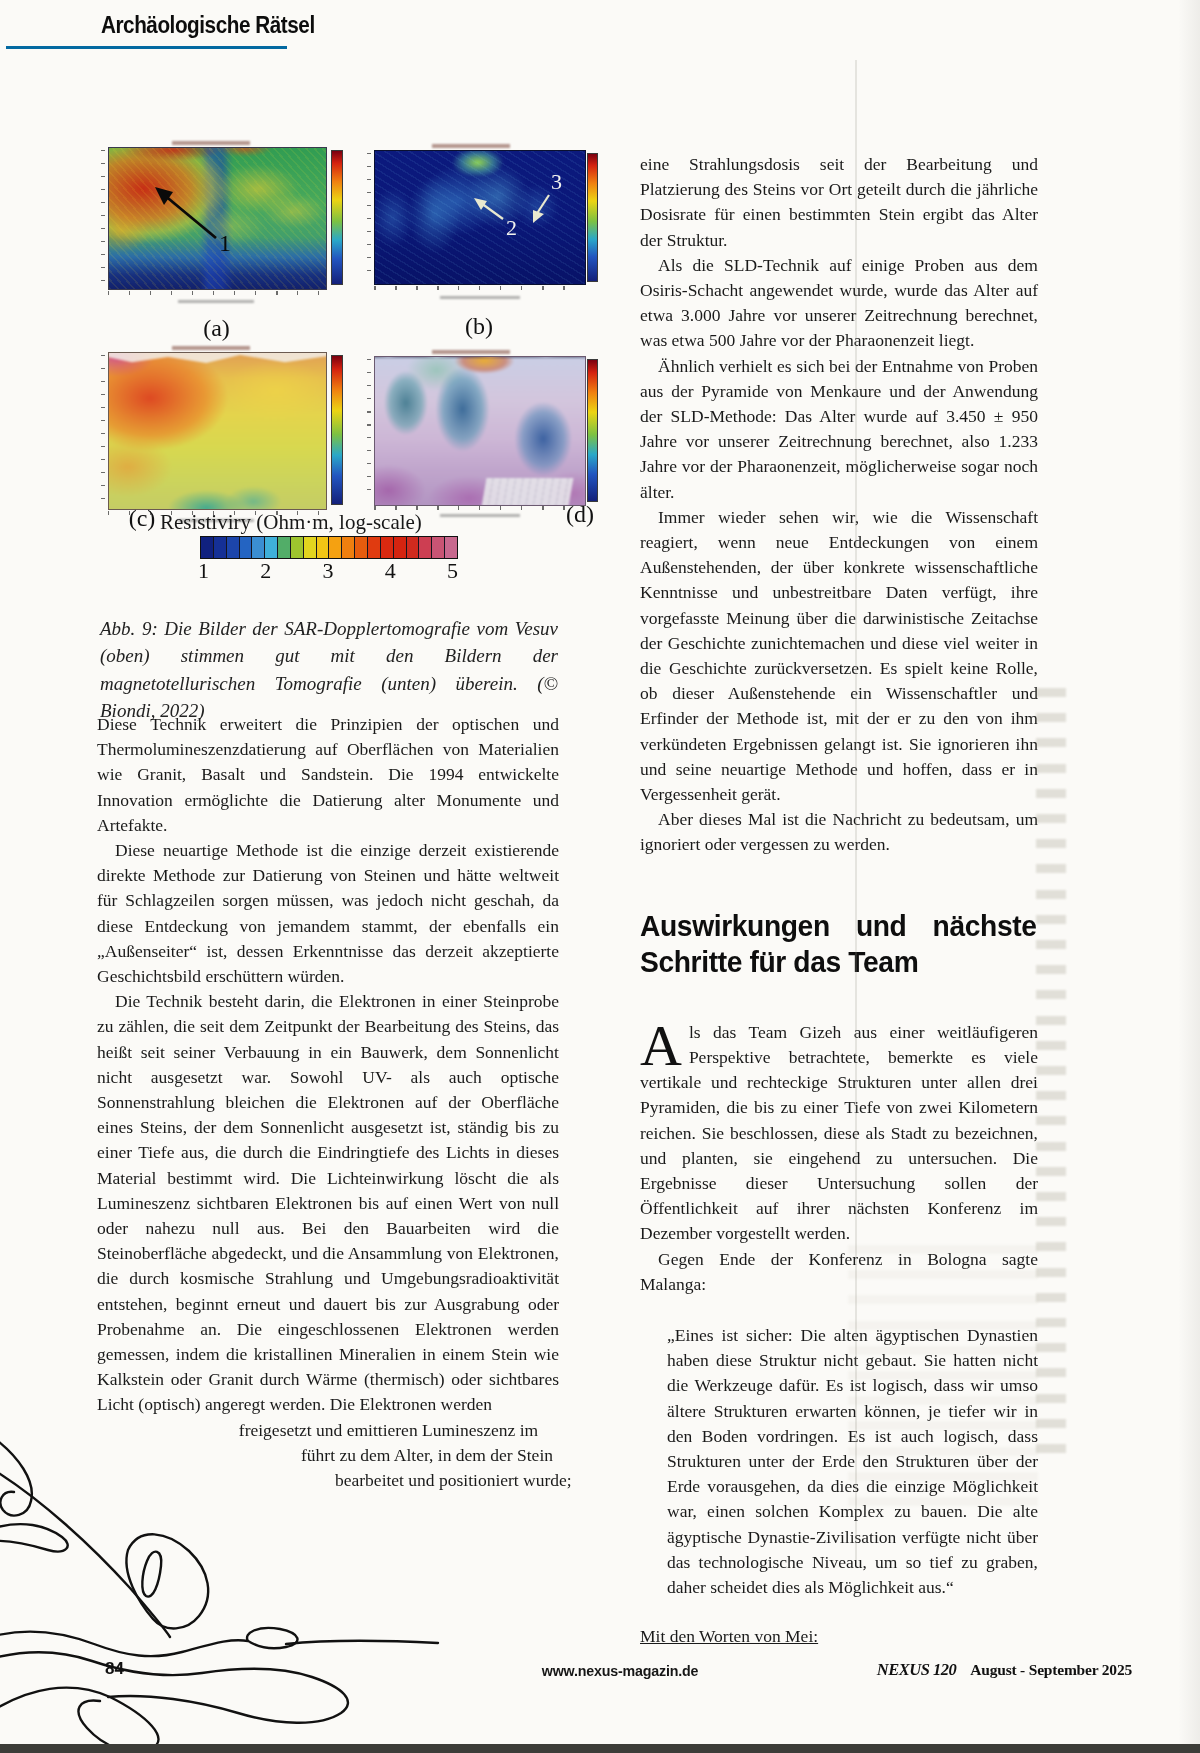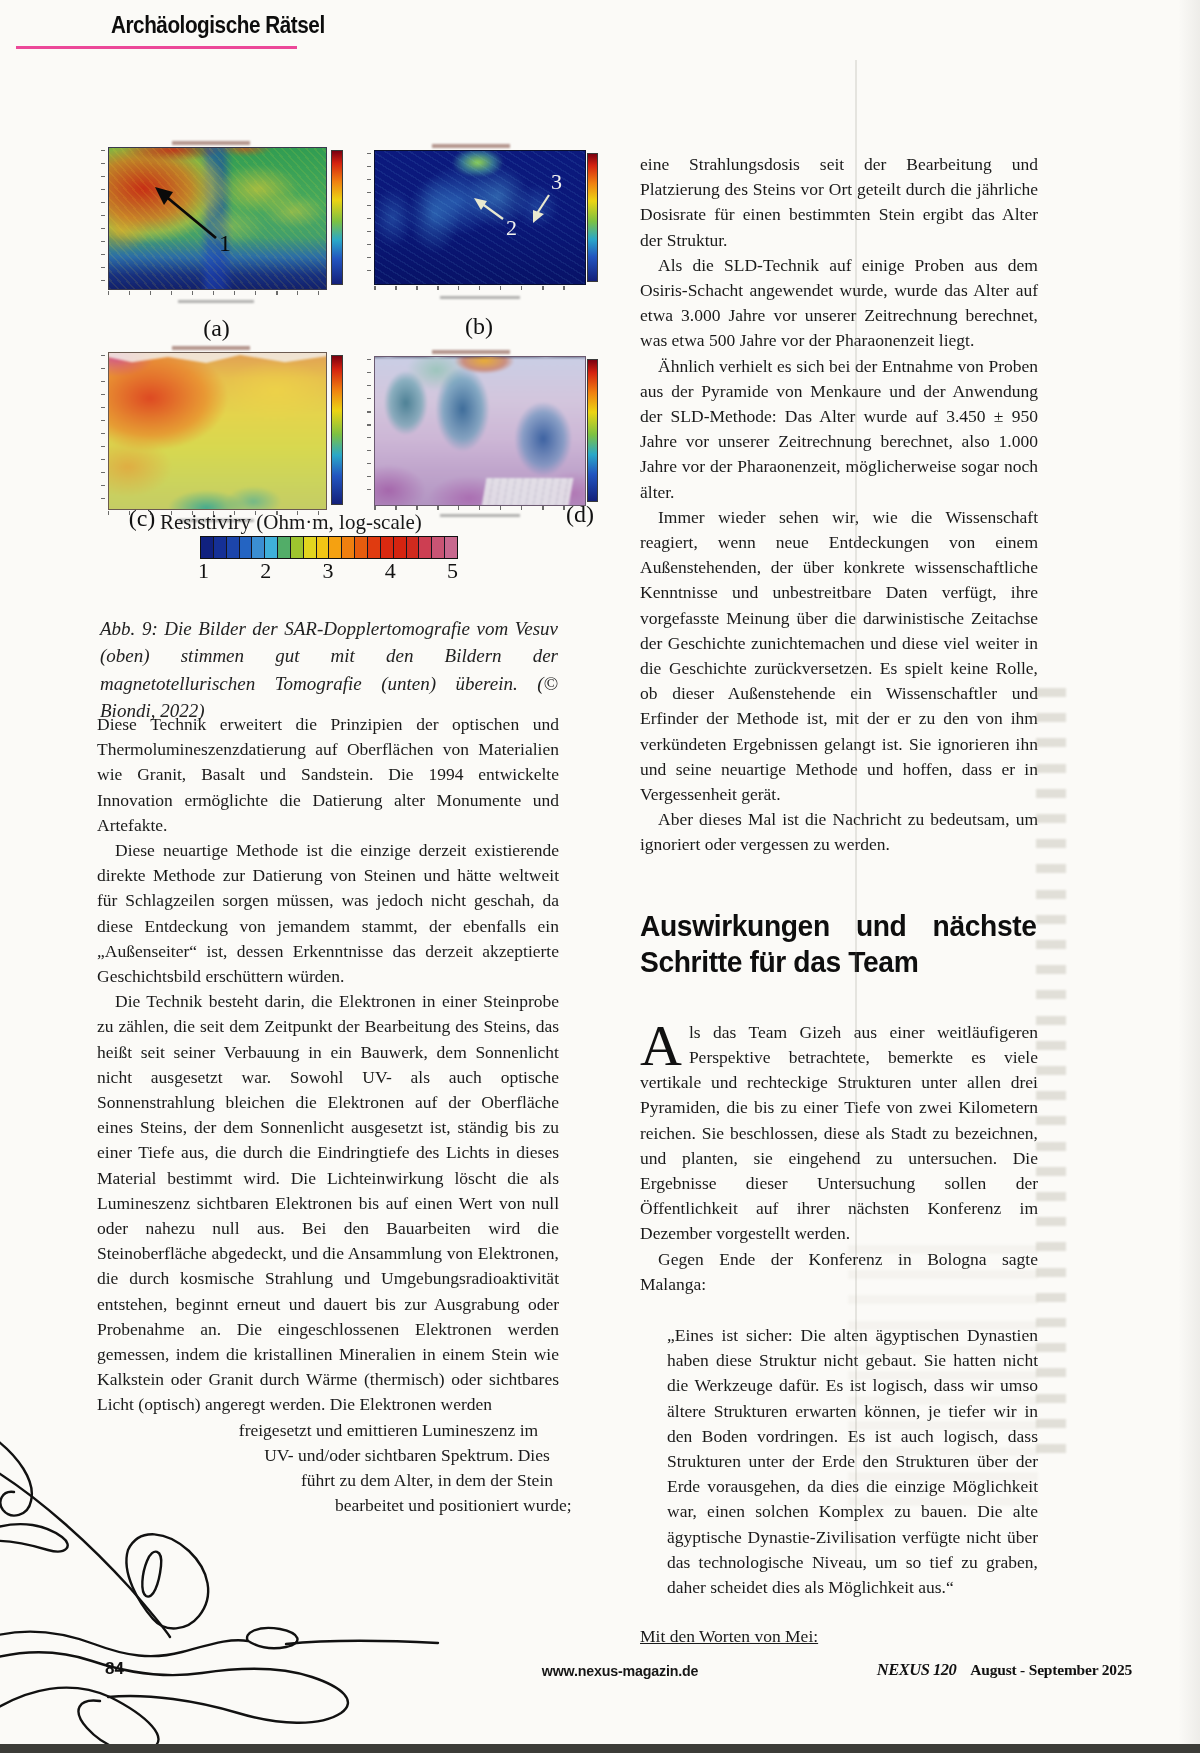--- a/index.html
+++ b/index.html
@@ -1,19 +1,19 @@
 <!DOCTYPE html>
 <html><head>
 <meta charset="utf-8">
 <style>
   html,body{margin:0;padding:0;}
   #page{position:relative;width:1200px;height:1753px;background:#fbfaf7;overflow:hidden;
         font-family:"Liberation Serif", serif;color:#1a1a1a;}
   
-  .header{position:absolute;left:16px;top:12px;width:281px;border-bottom:3px solid #ec4899;padding:0 0 7px 95px;box-sizing:border-box;}
+  .header{position:absolute;left:6px;top:12px;width:281px;border-bottom:3px solid #0369a1;padding:0 0 7px 95px;box-sizing:border-box;}
   .header span{display:inline-block;font-family:"Liberation Sans",sans-serif;font-weight:bold;font-size:23px;
         letter-spacing:-.5px;transform:scaleX(.9);transform-origin:0 50%;white-space:nowrap;color:#0d0d0d;}
   
   .panel{position:absolute;border:1px solid #39394d;overflow:hidden;background:#fff;}
   .fill{position:absolute;left:-4px;top:-4px;right:-4px;bottom:-4px;filter:blur(1.3px);}
   .speck{position:absolute;inset:0;opacity:.28;}
   #panelA{left:108px;top:147px;width:217px;height:141px;}
   #panelA .fill{background:
     radial-gradient(ellipse 70px 16px at 30% 4%, rgba(200,30,20,.85), transparent 70%),
     radial-gradient(ellipse 40px 12px at 62% 3%, rgba(220,70,20,.7), transparent 70%),
@@ -210,29 +210,28 @@
     </div>
 
     <p id="caption">Abb. 9: Die Bilder der SAR-Dopplertomografie vom Vesuv (oben) stimmen gut mit den Bildern der magnetotellurischen Tomografie (unten) überein. (© Biondi, 2022)</p>
   </div>
 
   <div id="leftcol" class="col">
     <p>Diese Technik erweitert die Prinzipien der optischen und Thermolumineszenzdatierung auf Oberflächen von Materialien wie Granit, Basalt und Sandstein. Die 1994 entwickelte Innovation ermöglichte die Datierung alter Monumente und Artefakte.</p>
     <p class="indent">Diese neuartige Methode ist die einzige derzeit existierende direkte Methode zur Datierung von Steinen und hätte weltweit für Schlagzeilen sorgen müssen, was jedoch nicht geschah, da diese Entdeckung von jemandem stammt, der ebenfalls ein „Außenseiter“ ist, dessen Erkenntnisse das derzeit akzeptierte Geschichtsbild erschüttern würden.</p>
     <p class="indent">Die Technik besteht darin, die Elektronen in einer Steinprobe zu zählen, die seit dem Zeitpunkt der Bearbeitung des Steins, das heißt seit seiner Verbauung in ein Bauwerk, dem Sonnenlicht nicht ausgesetzt war. Sowohl UV- als auch optische Sonnenstrahlung bleichen die Elektronen auf der Oberfläche eines Steins, der dem Sonnenlicht ausgesetzt ist, ständig bis zu einer Tiefe aus, die durch die Eindringtiefe des Lichts in dieses Material bestimmt wird. Die Lichteinwirkung löscht die als Lumineszenz sichtbaren Elektronen bis auf einen Wert von null oder nahezu null aus. Bei den Bauarbeiten wird die Steinoberfläche abgedeckt, und die Ansammlung von Elektronen, die durch kosmische Strahlung und Umgebungsradioaktivität entstehen, beginnt erneut und dauert bis zur Ausgrabung oder Probenahme an. Die eingeschlossenen Elektronen werden gemessen, indem die kristallinen Mineralien in einem Stein wie Kalkstein oder Granit durch Wärme (thermisch) oder sichtbares Licht (optisch) angeregt werden. Die Elektronen werden</p>
     <div class="wrapline" style="padding-left:121px;">freigesetzt und emittieren Lumineszenz im</div>
-    <div class="wrapline" style="padding-left:158px;">UV- und/oder sichtbaren Spektrum. Dies</div>
     <div class="wrapline" style="padding-left:198px;">führt zu dem Alter, in dem der Stein</div>
     <div class="wrapline" style="padding-left:238px;">bearbeitet und positioniert wurde;</div>
   </div>
 
   <div id="rightcol" class="col">
     <p>eine Strahlungsdosis seit der Bearbeitung und Platzierung des Steins vor Ort geteilt durch die jährliche Dosisrate für einen bestimmten Stein ergibt das Alter der Struktur.</p>
     <p class="indent">Als die SLD-Technik auf einige Proben aus dem Osiris-Schacht angewendet wurde, wurde das Alter auf etwa 3.000 Jahre vor unserer Zeitrechnung berechnet, was etwa 500 Jahre vor der Pharaonenzeit liegt.</p>
-    <p class="indent">Ähnlich verhielt es sich bei der Entnahme von Proben aus der Pyramide von Menkaure und der Anwendung der SLD-Methode: Das Alter wurde auf 3.450 ± 950 Jahre vor unserer Zeitrechnung berechnet, also 1.000 Jahre vor der Pharaonenzeit, möglicherweise sogar noch älter.</p>
+    <p class="indent">Ähnlich verhielt es sich bei der Entnahme von Proben aus der Pyramide von Menkaure und der Anwendung der SLD-Methode: Das Alter wurde auf 3.450 ± 950 Jahre vor unserer Zeitrechnung berechnet, also 1.233 Jahre vor der Pharaonenzeit, möglicherweise sogar noch älter.</p>
     <p class="indent">Immer wieder sehen wir, wie die Wissenschaft reagiert, wenn neue Entdeckungen von einem Außenstehenden, der über konkrete wissenschaftliche Kenntnisse und unbestreitbare Daten verfügt, ihre vorgefasste Meinung über die darwinistische Zeitachse der Geschichte zunichtemachen und diese viel weiter in die Geschichte zurückversetzen. Es spielt keine Rolle, ob dieser Außenstehende ein Wissenschaftler und Erfinder der Methode ist, mit der er zu den von ihm verkündeten Ergebnissen gelangt ist. Sie ignorieren ihn und seine neuartige Methode und hoffen, dass er in Vergessenheit gerät.</p>
     <p class="indent">Aber dieses Mal ist die Nachricht zu bedeutsam, um ignoriert oder vergessen zu werden.</p>
     <h2 id="secthead">Auswirkungen und nächste Schritte für das Team</h2>
     <p id="dropcap-p"><span class="dropcap">A</span><span>ls das Team Gizeh aus einer weitläufigeren Perspektive betrachtete, bemerkte es viele vertikale und rechteckige Strukturen unter allen drei Pyramiden, die bis zu einer Tiefe von zwei Kilometern reichen. Sie beschlossen, diese als Stadt zu bezeichnen, und planten, sie eingehend zu untersuchen. Die Ergebnisse dieser Untersuchung sollen der Öffentlichkeit auf ihrer nächsten Konferenz im Dezember vorgestellt werden.</span></p>
     <p id="malanga-p">Gegen Ende der Konferenz in Bologna sagte Malanga:</p>
     <p id="quote-p">„Eines ist sicher: Die alten ägyptischen Dynastien haben diese Struktur nicht gebaut. Sie hatten nicht die Werkzeuge dafür. Es ist logisch, dass wir umso ältere Strukturen erwarten können, je tiefer wir in den Boden vordringen. Es ist auch logisch, dass Strukturen unter der Erde den Strukturen über der Erde vorausgehen, da dies die einzige Möglichkeit war, einen solchen Komplex zu bauen. Die alte ägyptische Dynastie-Zivilisation verfügte nicht über das technologische Niveau, um so tief zu graben, daher scheidet dies als Möglichkeit aus.“</p>
     <p id="mei-p">Mit den Worten von Mei:</p>
   </div>
 
   <div id="foldline"></div>

